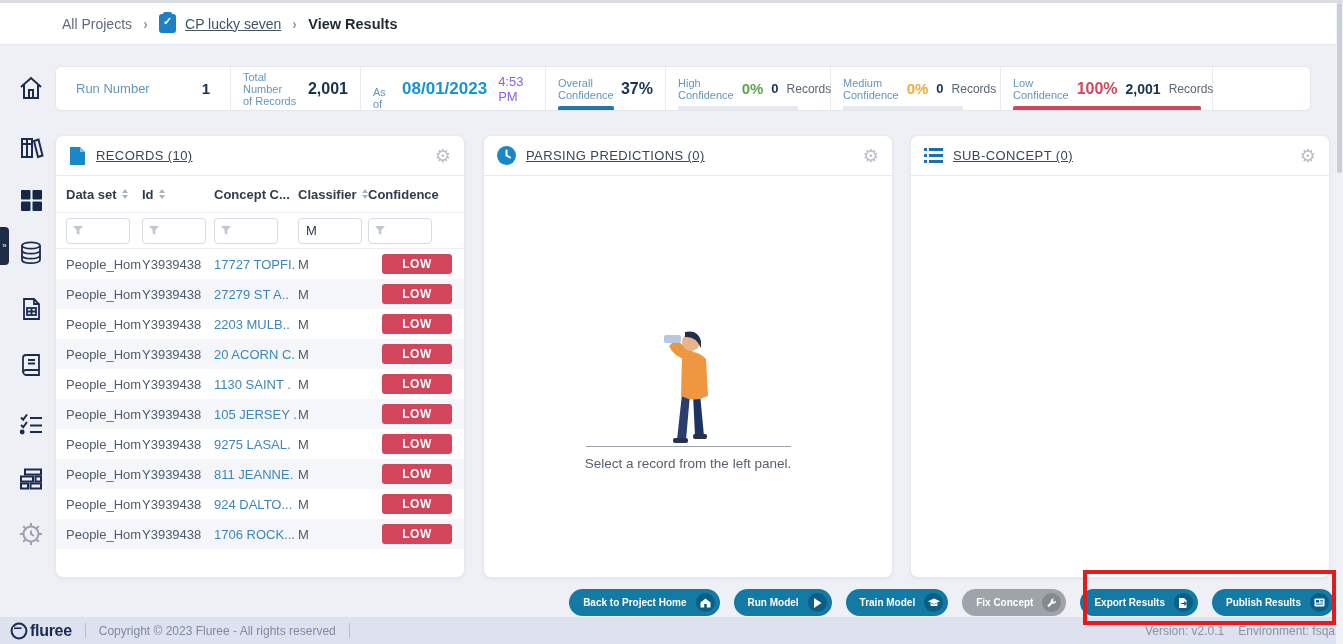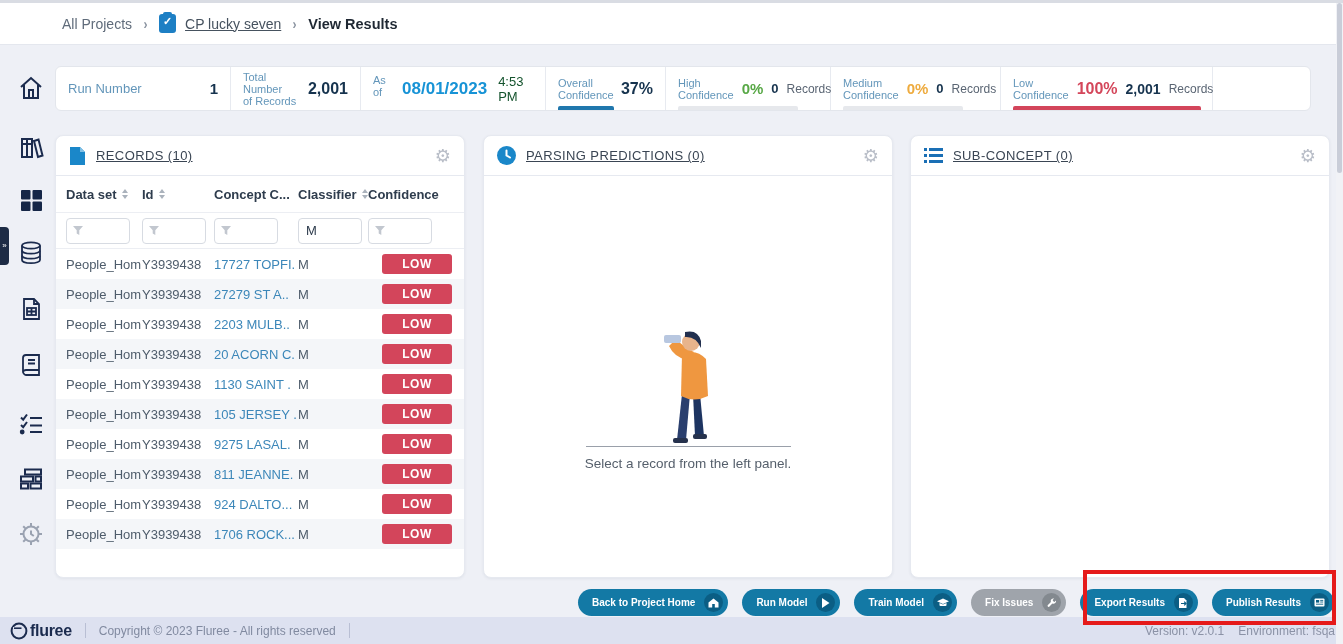--- a/index.html
+++ b/index.html
@@ -22,21 +22,21 @@
 
   
   .sidebar { position:absolute; left:0; top:46px; width:60px; bottom:27px; }
   .side-icon { position:absolute; left:17px; width:28px; height:28px; cursor:pointer; }
   .active-tab { position:absolute; left:0; top:181px; width:9px; height:38px; background:#1d2b45;
                 border-radius:0 4px 4px 0; color:#fff; font-size:8px; line-height:38px; text-align:center; }
 
   
   .statsbar { position:absolute; left:55px; top:66px; width:1256px; height:45px; background:#fff;
               border:1px solid #e3e6ec; border-radius:6px; display:flex; }
-  .seg { position:relative; height:100%; display:flex; align-items:center; border-right:1px solid #e7eaf0; padding:0 12px; }
+  .seg { position:relative; height:100%; display:flex; align-items:center; border-right:1px solid #e7eaf0; padding:12px 12px; }
   .seg:last-child { border-right:none; }
   .seg-label { font-size:11px; color:#6396ba; line-height:12px; }
   .seg-label.single { font-size:13px; }
   .seg-value { font-weight:bold; color:#16334e; }
   .bar { position:absolute; bottom:0; left:12px; height:4px; border-radius:2px 2px 0 0; }
 
   
   .panel { position:absolute; top:135px; background:#fff; border:1px solid #e6e9f0; border-radius:8px;
            box-shadow:0 1px 3px rgba(40,50,80,.07); height:443px; }
   .panel-header { height:40px; display:flex; align-items:center; padding:0 13px; border-bottom:1px solid #e6e9f0; }
@@ -161,32 +161,32 @@
       <rect x="13.5" y="18.5" width="10.5" height="5"></rect>
   </svg>
   <svg class="side-icon" style="top:474px" viewBox="0 0 28 28" fill="none" stroke="#9aa2b1" stroke-width="2">
     <circle cx="14" cy="14" r="7.5"></circle>
     <path d="M14 3 V6 M14 22 V25 M3 14 H6 M22 14 H25 M6.2 6.2 L8.3 8.3 M19.7 19.7 L21.8 21.8 M6.2 21.8 L8.3 19.7 M19.7 8.3 L21.8 6.2"></path>
     <path d="M14 10.5 V14 L16.8 16"></path>
   </svg>
 </div>
 
 <div class="statsbar">
-  <div class="seg" style="width:175px; padding:0 12px; justify-content:space-between;">
+  <div class="seg" style="width:175px; padding:0 20px; justify-content:space-between;">
     <span class="seg-label single">Run Number</span>
     <span class="seg-value" style="font-size:15px">1</span>
   </div>
   <div class="seg" style="width:130px; justify-content:space-between;">
     <span class="seg-label"><span>Total Number</span><br><span>of Records</span></span>
     <span class="seg-value" style="font-size:16px">2,001</span>
   </div>
   <div class="seg" style="width:185px; gap:11px;">
     <span class="seg-label" style="align-self:flex-start; margin-top:7px;">As of</span>
     <span style="font-size:17px; font-weight:bold; color:#1793d6;">08/01/2023</span>
-    <span style="font-size:13px; color:#14532d;">4:53 PM</span>
+    <span style="font-size:13px; color:#8b5cf6;">4:53 PM</span>
   </div>
   <div class="seg" style="width:120px; justify-content:space-between;">
     <span class="seg-label"><span>Overall</span><br><span>Confidence</span></span>
     <span class="seg-value" style="font-size:16px">37%</span>
     <span class="bar" style="width:56px; background:#2077ad;"></span>
   </div>
   <div class="seg" style="width:165px; gap:8px;">
     <span class="seg-label"><span>High</span><br><span>Confidence</span></span>
     <span style="font-size:15px; font-weight:bold; color:#58a846;">0%</span>
     <span class="seg-value" style="font-size:13px">0</span>
@@ -401,21 +401,21 @@
   <button class="pill">
     <span>Train Model</span>
     <span class="circ">
         <svg width="12" height="10" viewBox="0 0 12 10">
           <path d="M0 3.2 L6 0.5 L12 3.2 L6 5.9 Z" fill="#fff"></path>
           <path d="M2.5 5 V7.2 C2.5 8.4 9.5 8.4 9.5 7.2 V5 L6 6.6 Z" fill="#fff"></path>
         </svg>
       </span>
   </button>
   <button class="pill gray">
-    <span>Fix Issues</span>
+    <span>Fix Concept</span>
     <span class="circ">
         <svg width="10" height="10" viewBox="0 0 10 10">
           <path d="M9 2.4 A2.7 2.7 0 0 1 5.4 5.6 L2.2 8.8 A1.1 1.1 0 0 1 0.7 7.3 L3.9 4.1 A2.7 2.7 0 0 1 7.1 0.5 L5.6 2 L6.3 3.2 L7.5 3.9 Z" fill="#fff"></path>
         </svg>
       </span>
   </button>
   <button class="pill">
     <span>Export Results</span>
     <span class="circ">
         <svg width="10" height="10" viewBox="0 0 10 10">

